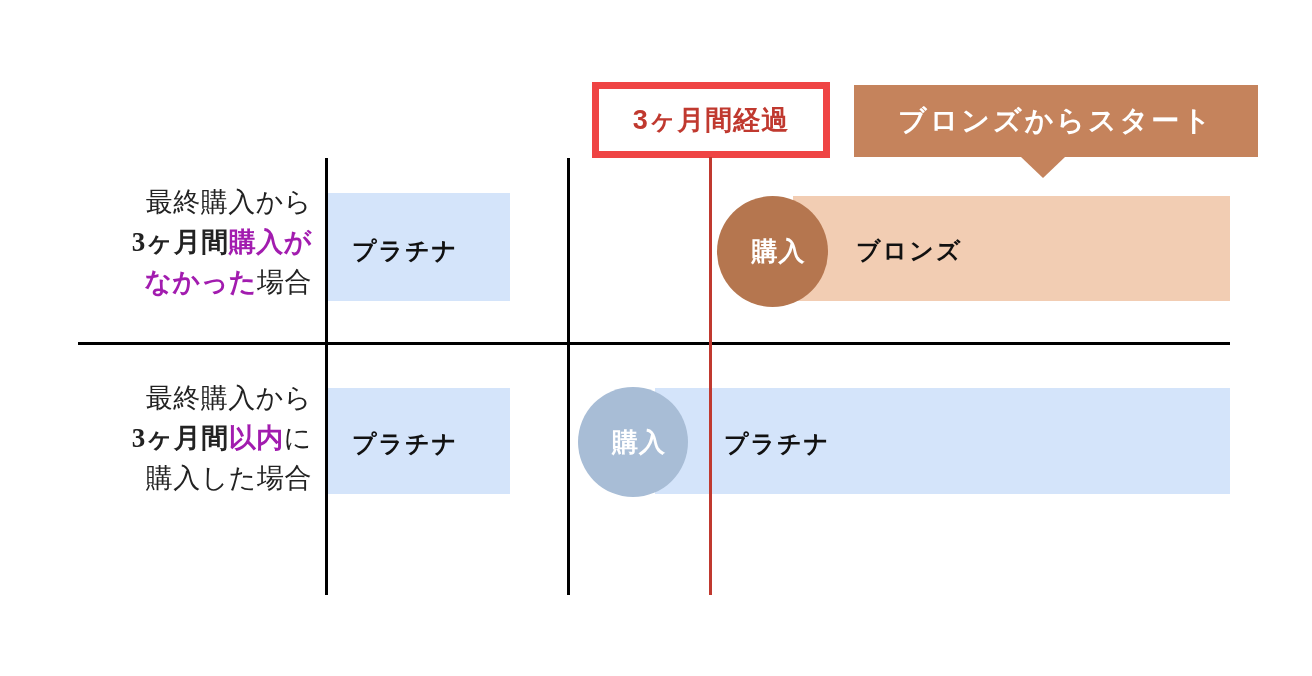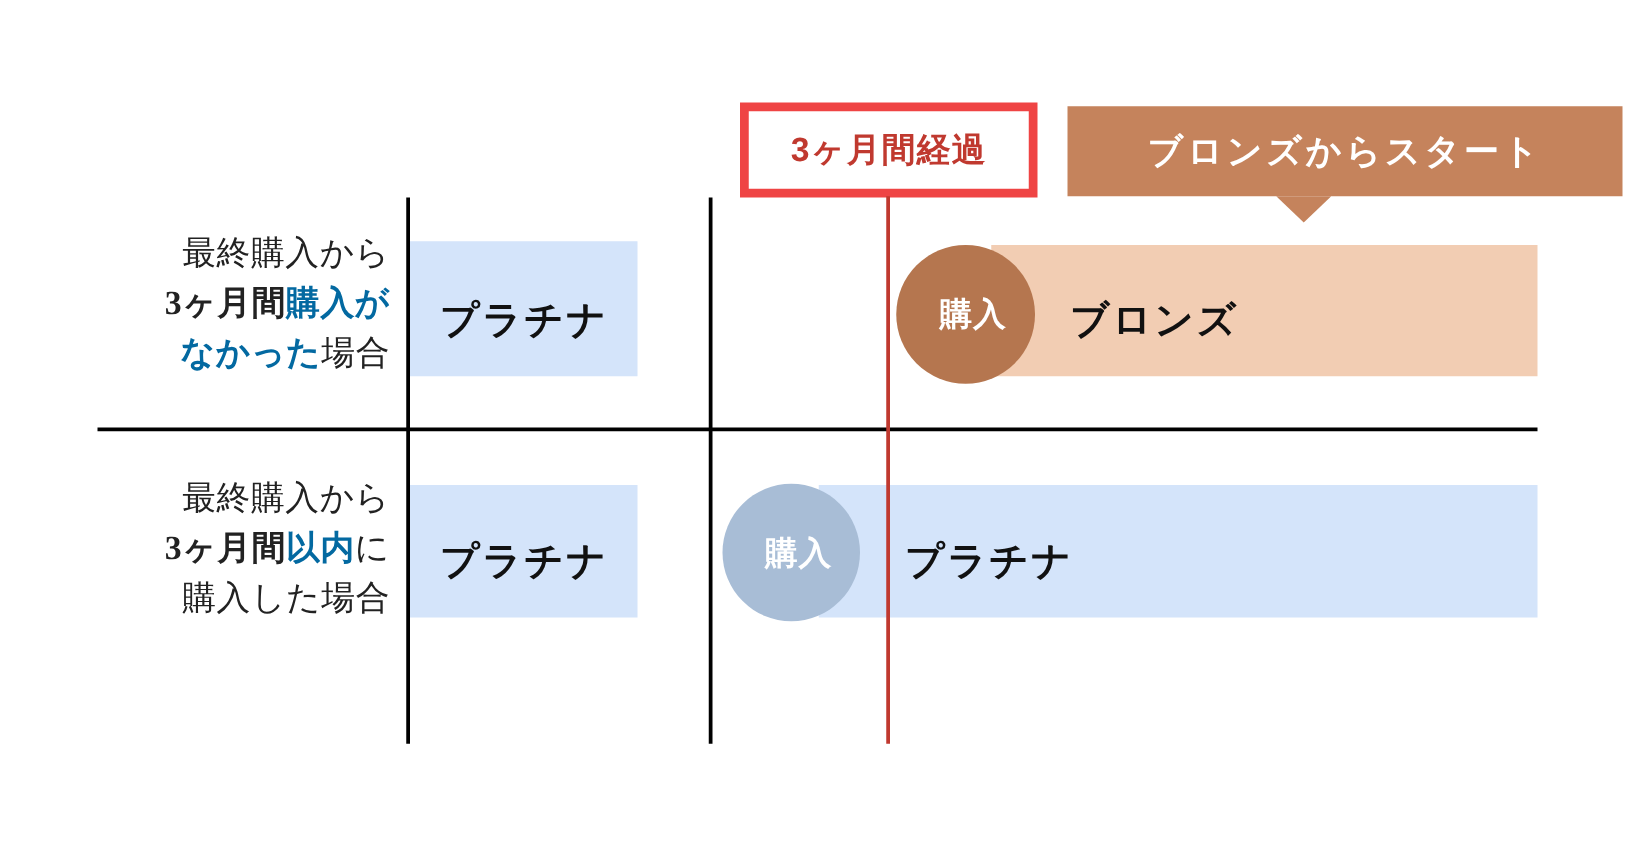--- a/index.html
+++ b/index.html
@@ -23,27 +23,27 @@
     font-family: "Liberation Serif", "DejaVu Serif", serif;
     font-size: 27px;
     line-height: 40px;
     color: #222222;
     text-align: right;
     letter-spacing: 0.5px;
     white-space: nowrap;
   }
   .row-label .ln { display: block; }
   .row-label b { font-weight: bold; }
-  .row-label .hl { color: #0369a1; font-weight: bold; }
+  .row-label .hl { color: #a21caf; font-weight: bold; }
 
   
   .bar { position: absolute; }
   .bar-label {
     position: absolute;
-    font-size: 31px;
+    font-size: 24px;
     font-weight: bold;
     color: #111111;
     letter-spacing: 2px;
     white-space: nowrap;
     font-family: "Liberation Sans", "DejaVu Sans", sans-serif;
   }
 
   
   .circle {
     position: absolute;
@@ -103,21 +103,21 @@
 </style>
 </head>
 <body>
 
 <div id="canvas">
 
   <div id="elapsed-box" style="left:592px; top:82px; width:238px; height:76px;">
     <span>3ヶ月間経過</span>
   </div>
 
-  <div id="start-callout" style="left:854px; top:85px; width:444px; height:72px; background:#c5835c;align-items:center;">
+  <div id="start-callout" style="left:854px; top:85px; width:404px; height:72px; background:#c5835c;align-items:center;">
     <span>ブロンズからスタート</span>
   </div>
   <div id="start-callout-pointer" style="left:1021px; top:157px; border-top:21px solid #c5835c;"></div>
 
   <div class="row-label" style="left:82px; top:182px; width:230px;">
     <span class="ln">最終購入から</span>
     <span class="ln"><b>3ヶ月間</b><span class="hl">購入が</span></span>
     <span class="ln"><span class="hl">なかった</span><span>場合</span></span>
   </div>
 

